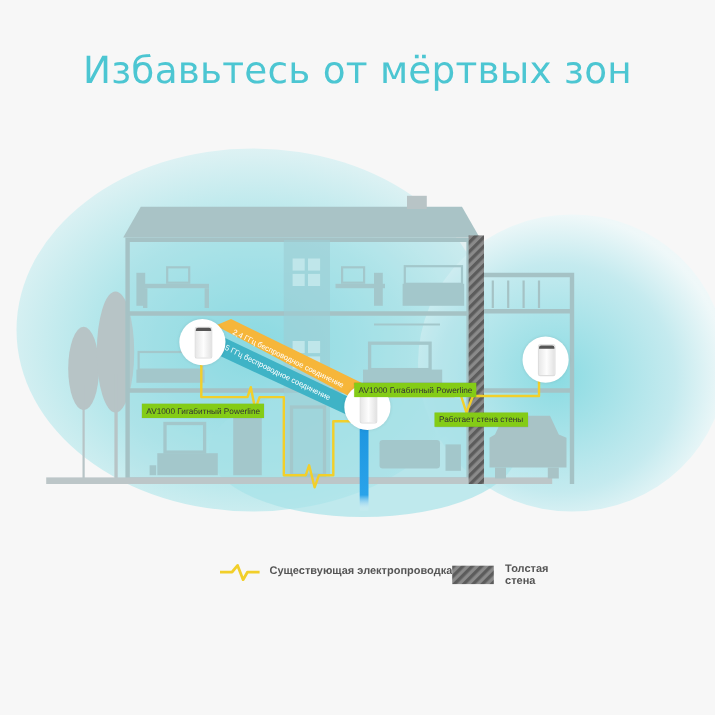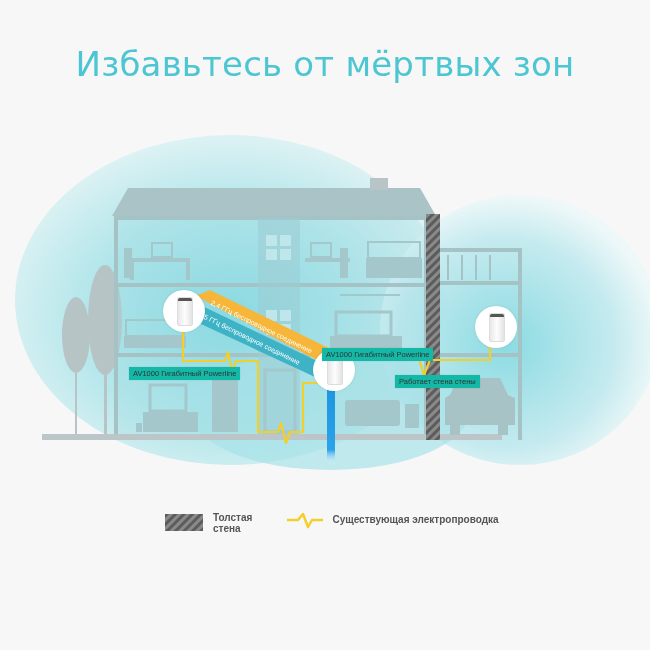--- a/index.html
+++ b/index.html
@@ -1,19 +1,19 @@
 <!DOCTYPE html>
 <html><head>
 <meta charset="utf-8">
 <style>
   html, body { margin:0; padding:0; }
   body { width:650px; height:650px; background:#f7f7f7; position:relative; overflow:hidden; font-family:"Liberation Sans", sans-serif; }
   .title { position:absolute; left:0; top:44px; width:650px; text-align:center; font-size:34px; color:#4cc6d2; font-family:"DejaVu Sans", sans-serif; font-weight:normal; letter-spacing:0.2px; }
   svg.scene { position:absolute; left:0; top:0; }
-  .label { position:absolute; background:#14b8a6; color:#333; font-size:7.5px; padding:2px 4px; white-space:nowrap; box-shadow:0 0 1px rgba(0,0,0,0.2); font-family:"Liberation Sans", sans-serif; }
+  .label { position:absolute; background:#84cc16; color:#333; font-size:7.5px; padding:2px 4px; white-space:nowrap; box-shadow:0 0 1px rgba(0,0,0,0.2); font-family:"Liberation Sans", sans-serif; }
   .band-text { position:absolute; color:#fff; font-size:7px; white-space:nowrap; transform-origin:0 0; font-family:"Liberation Sans", sans-serif; }
   .legend { position:absolute; top:512px; left:165px; display:flex; align-items:flex-start; }
   .legend-item { display:flex; align-items:flex-start; }
   .legend-text { font-size:10px; color:#555; font-weight:bold; line-height:11px; font-family:"Liberation Sans", sans-serif; }
   .device { position:absolute; width:42px; height:42px; border-radius:50%; background:#fff; box-shadow:0 0 3px rgba(0,0,0,0.1); }
   .device .body { position:absolute; left:14px; top:7px; width:14px; height:27px; background:linear-gradient(90deg,#e8e8e8,#fdfdfd 50%,#e3e3e3); border-radius:2px; border:1px solid #ddd; }
   .device .cap { position:absolute; left:0; top:0; width:14px; height:3px; background:#555; border-radius:2px 2px 0 0; }
 </style>
 </head>
 <body>
@@ -163,34 +163,34 @@
   <div class="body">
       <div class="cap"></div>
     </div>
 </div>
 
 <div class="label" style="left:129px; top:367px;">AV1000 Гигабитный Powerline</div>
 <div class="label" style="left:322px; top:348px;">AV1000 Гигабитный Powerline</div>
 <div class="label" style="left:395px; top:375px;">Работает стена стены</div>
 
 <div class="legend">
+  <div class="legend-item" style="margin-left:34px;">
+    <svg width="38" height="18" style="margin-top:0; margin-right:8px;">
+      <polyline points="1,8 12,8 17,2 22,15 26,8 37,8" fill="none" stroke="#f2cf2a" stroke-width="2.5" stroke-linejoin="round"></polyline>
+    </svg>
+    <div class="legend-text" style="margin-top:2px;">Существующая электропроводка</div>
+  </div>
   <div class="legend-item">
     <svg width="38" height="18" style="margin-top:2px; margin-right:10px;">
       <defs>
         <pattern id="hatch2" patternUnits="userSpaceOnUse" width="6" height="6" patternTransform="rotate(45)">
           <rect width="6" height="6" fill="#8a8a8a"></rect>
             <rect width="3" height="6" fill="#5c5c5c"></rect>
         </pattern>
       </defs>
       <rect width="38" height="17" fill="url(#hatch2)"></rect>
     </svg>
     <div class="legend-text">
       <div>Толстая</div>
       <div>стена</div>
     </div>
   </div>
-  <div class="legend-item" style="margin-left:34px;">
-    <svg width="38" height="18" style="margin-top:0; margin-right:8px;">
-      <polyline points="1,8 12,8 17,2 22,15 26,8 37,8" fill="none" stroke="#f2cf2a" stroke-width="2.5" stroke-linejoin="round"></polyline>
-    </svg>
-    <div class="legend-text" style="margin-top:2px;">Существующая электропроводка</div>
-  </div>
 </div>
 
 </body></html>

